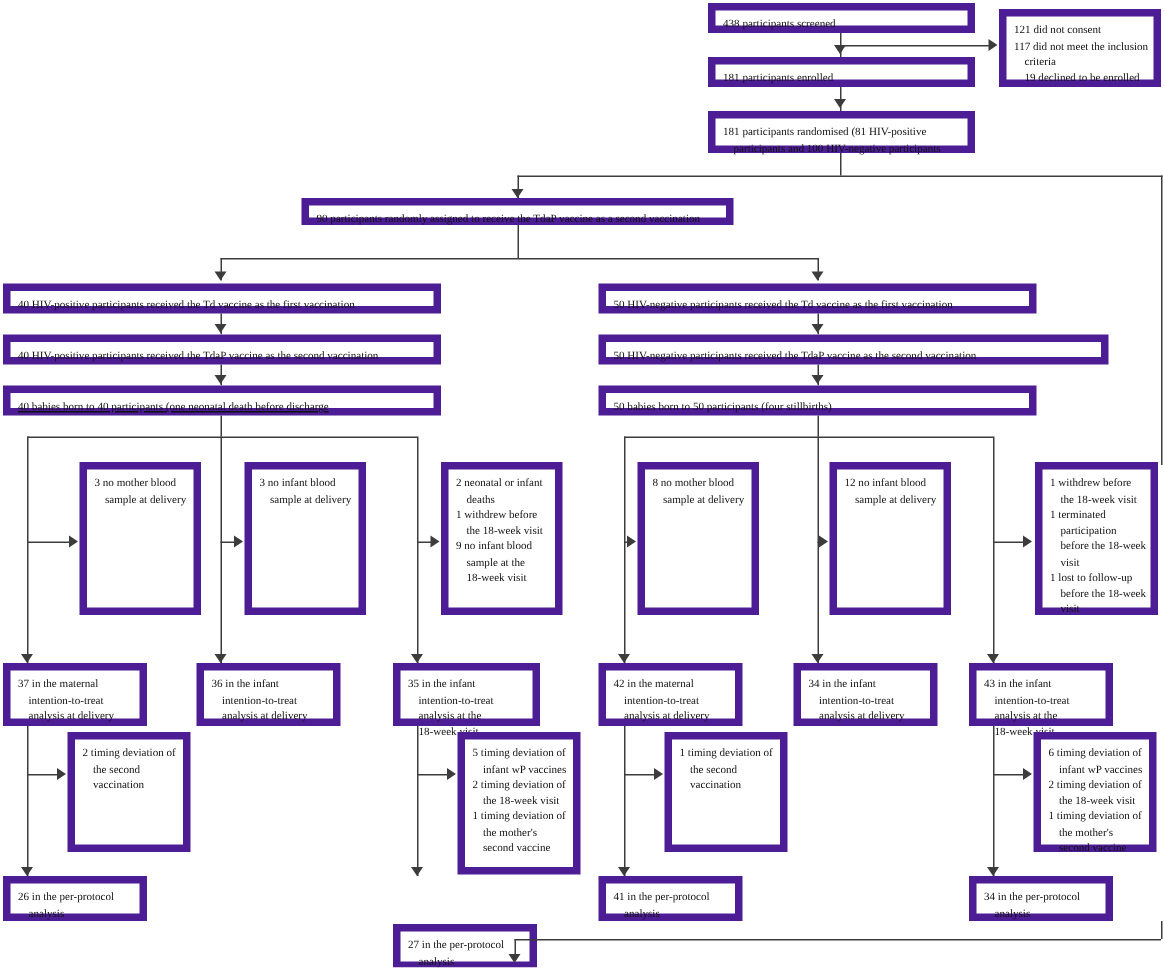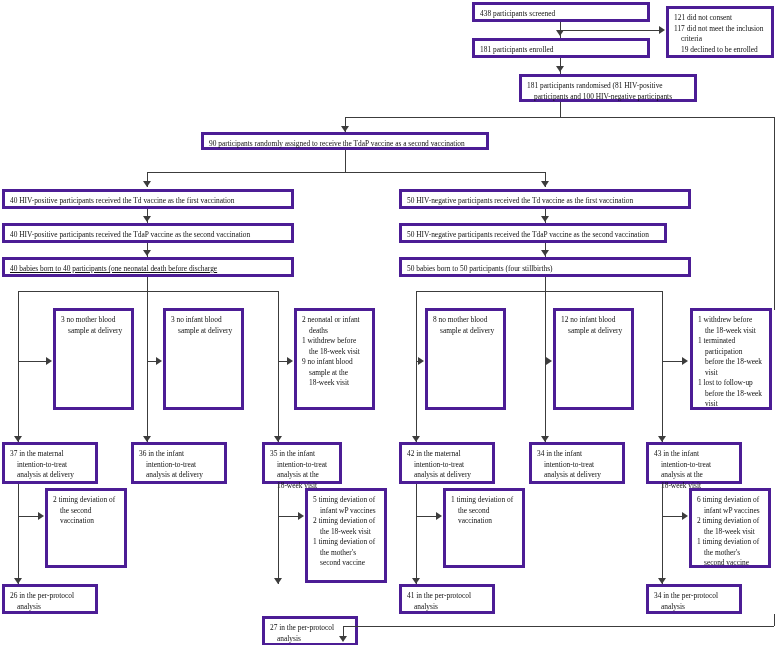--- a/index.html
+++ b/index.html
@@ -12,21 +12,21 @@
     width: 776px;
     height: 645px;
     background: #ffffff;
     font-family: "Liberation Serif", serif;
     color: #1a1a1a;
     overflow: hidden;
   }
   .box {
     position: absolute;
     box-sizing: border-box;
-    border: 3px solid #4c1d95;
+    border: 5px solid #4c1d95;
     background: #ffffff;
     font-size: 7.4px;
     line-height: 1.42;
     padding: 4px 5px 3px 5px;
     color: #111111;
   }
   .box .ln {
     display: block;
     white-space: nowrap;
   }
@@ -74,21 +74,21 @@
   <div class="line hline" style="left:560px; top:30px; width:100px;"></div>
   <div class="arrow-right" style="left:659px; top:26px;"></div>
 
   <div class="box" style="left:472px; top:38px; width:178px; height:20px;">
     <span class="ln">181 participants enrolled</span>
   </div>
 
   <div class="line vline" style="left:560px; top:58px; height:16px;"></div>
   <div class="arrow-down" style="left:556px; top:66px;"></div>
 
-  <div class="box" style="left:472px; top:74px; width:178px; height:28px;margin-left:47px;">
+  <div class="box" style="left:472px; top:74px; width:178px; height:28px;">
     <span class="ln">181 participants randomised (81 HIV-positive</span>
     <span class="ln ind">participants and 100 HIV-negative participants</span>
   </div>
 
   <div class="line vline" style="left:560px; top:102px; height:15px;"></div>
   <div class="line hline" style="left:345px; top:117px; width:430px;"></div>
   <div class="line vline" style="left:345px; top:117px; height:15px;"></div>
   <div class="arrow-down" style="left:341px; top:126px;"></div>
   <div class="line vline" style="left:774px; top:117px; height:193px;"></div>
 
@@ -159,21 +159,21 @@
   </div>
 
   <div class="arrow-down" style="left:143px; top:436px;"></div>
   <div class="box" style="left:131px; top:442px; width:96px; height:42px;">
     <span class="ln">36 in the infant</span>
     <span class="ln ind">intention-to-treat</span>
     <span class="ln ind">analysis at delivery</span>
   </div>
 
   <div class="arrow-down" style="left:274px; top:436px;"></div>
-  <div class="box" style="left:262px; top:442px; width:80px; height:42px;">
+  <div class="box" style="left:262px; top:442px; width:98px; height:42px;">
     <span class="ln">35 in the infant</span>
     <span class="ln ind">intention-to-treat</span>
     <span class="ln ind">analysis at the</span>
     <span class="ln ind">18-week visit</span>
   </div>
 
   <div class="line vline" style="left:18px; top:484px; height:100px;"></div>
   <div class="line hline" style="left:18px; top:516px; width:22px;"></div>
   <div class="arrow-right" style="left:38px; top:512px;"></div>
   <div class="box" style="left:45px; top:488px; width:82px; height:80px;">
@@ -204,21 +204,21 @@
     <span class="ln">27  in the per-protocol</span>
     <span class="ln ind">analysis</span>
   </div>
 
   <div class="box" style="left:399px; top:189px; width:292px; height:20px;">
     <span class="ln">50 HIV-negative participants received the Td vaccine as the first vaccination</span>
   </div>
   <div class="line vline" style="left:545px; top:209px; height:14px;"></div>
   <div class="arrow-down" style="left:541px; top:216px;"></div>
 
-  <div class="box" style="left:399px; top:223px; width:268px; height:20px;">
+  <div class="box" style="left:399px; top:223px; width:340px; height:20px;">
     <span class="ln">50 HIV-negative participants received the TdaP vaccine as the second vaccination</span>
   </div>
   <div class="line vline" style="left:545px; top:243px; height:14px;"></div>
   <div class="arrow-down" style="left:541px; top:250px;"></div>
 
   <div class="box" style="left:399px; top:257px; width:292px; height:20px;">
     <span class="ln">50 babies born to 50 participants (four stillbirths)</span>
   </div>
 
   <div class="line vline" style="left:545px; top:277px; height:14px;"></div>

